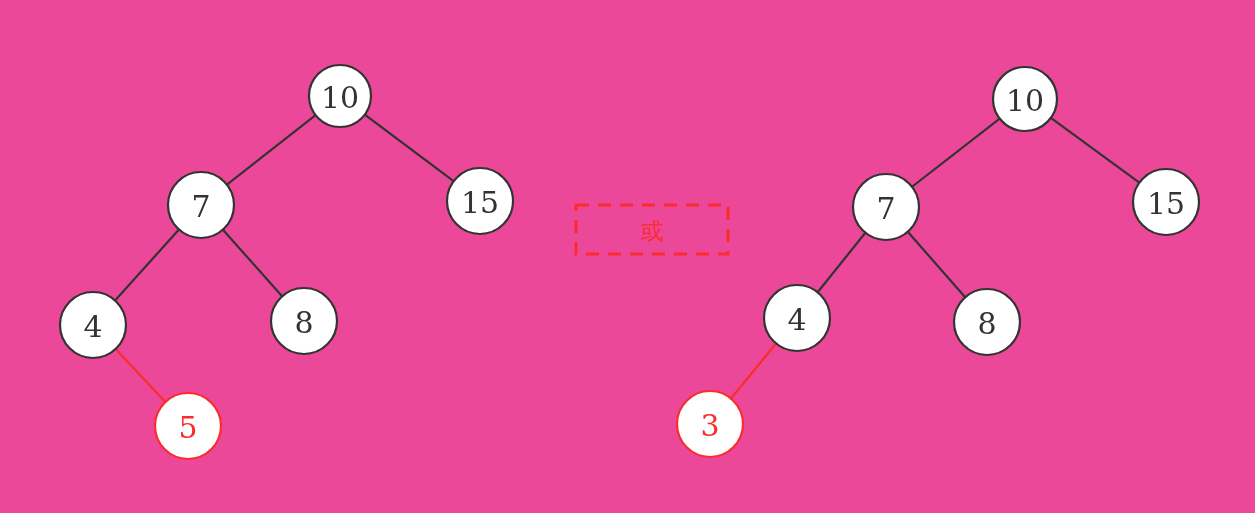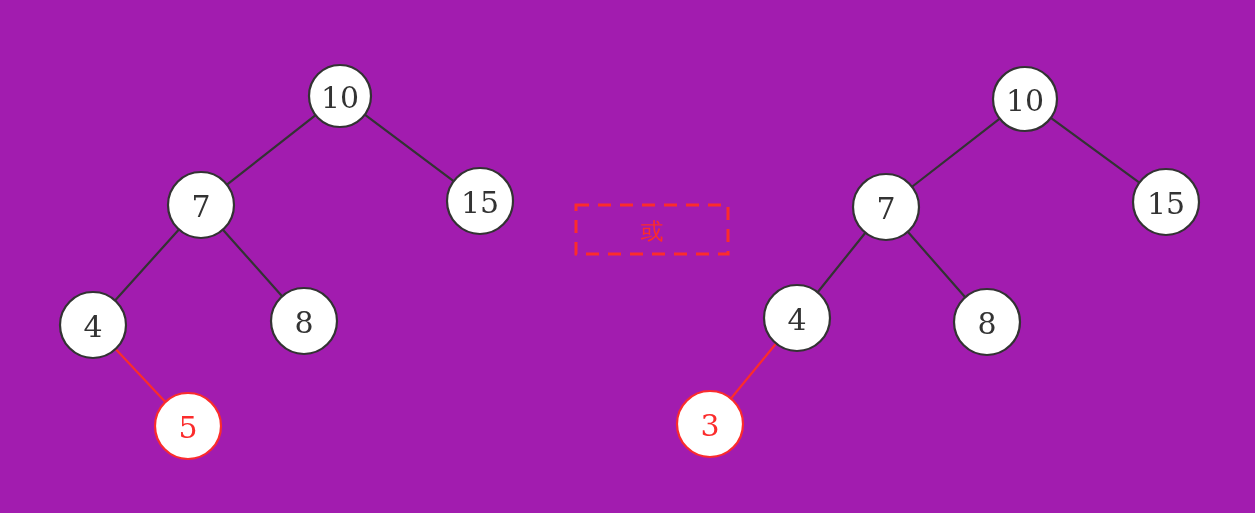--- a/index.html
+++ b/index.html
@@ -10,21 +10,21 @@
   body {
     width: 1255px;
     height: 513px;
     font-family: "DejaVu Sans", "Liberation Sans", sans-serif;
     overflow: hidden;
   }
   #diagram-root {
     position: relative;
     width: 1255px;
     height: 513px;
-    background: #a21caf;
+    background: #ec4899;
   }
   svg#tree-svg {
     display: block;
     width: 1255px;
     height: 513px;
   }
   .node-circle {
     fill: #ffffff;
     stroke-width: 2.2;
   }

